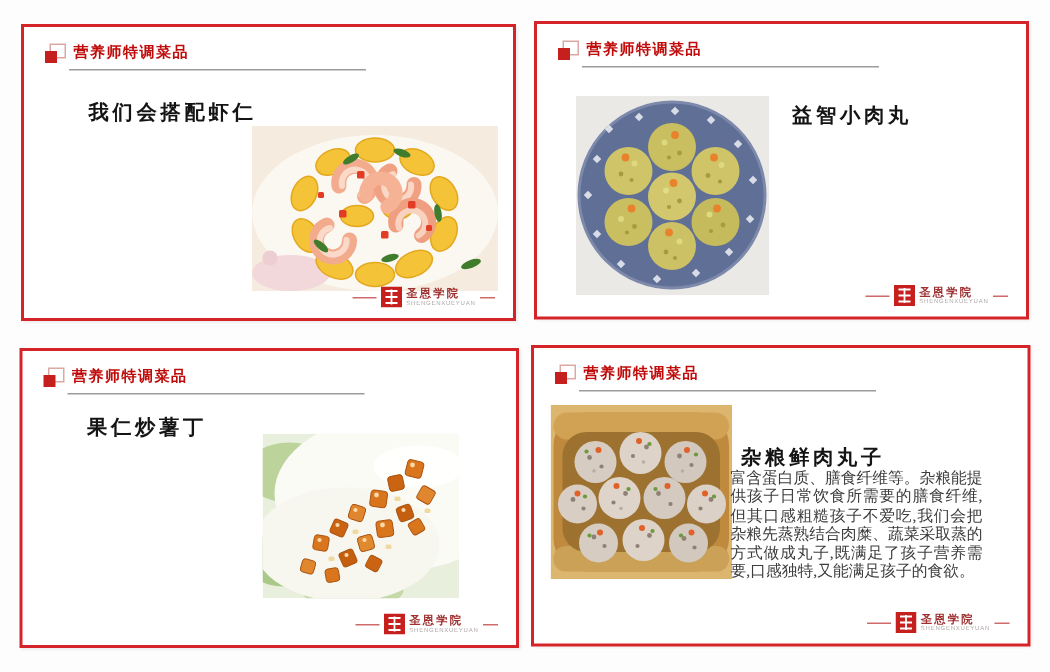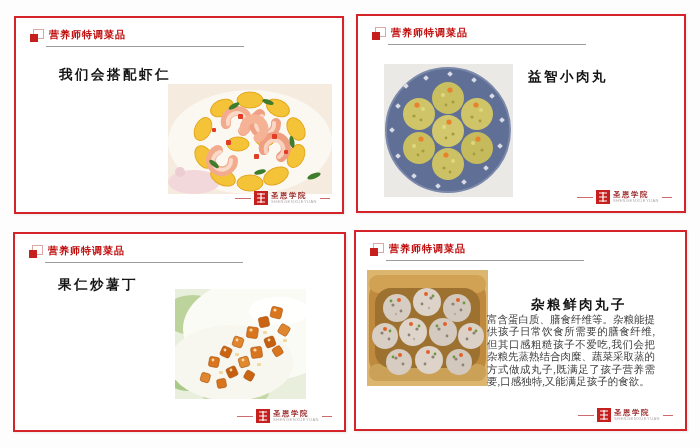--- a/index.html
+++ b/index.html
@@ -42,21 +42,21 @@
 
   #card2 .photo{left:26px;top:48px;width:129px;height:133px;}
   #card2 .dish-title{left:170px;top:52px;}
   #card2 .dish-desc{left:163px;top:70px;width:143px;font-size:10px;line-height:11.6px;}
 
   #card3 .dish-title{left:43px;top:42px;}
   #card3 .dish-desc{left:28px;top:60px;width:121px;font-size:11px;line-height:13.6px;}
   #card3 .photo{left:160px;top:55px;width:131px;height:110px;}
 
   #card4 .photo{left:11px;top:38px;width:121px;height:116px;}
-  #card4 .dish-title{left:138px;top:64px;margin-left:37px;}
+  #card4 .dish-title{left:138px;top:64px;}
   #card4 .dish-desc{left:131px;top:82px;width:168px;font-size:10.5px;line-height:12.4px;}
 
   .brand{position:absolute;right:12px;bottom:7px;display:flex;align-items:center;gap:3px;}
   .brand .rule{height:1px;background:#cf6a6a;}
   .brand .rule.left{width:16px;}
   .brand .rule.right{width:10px;}
   .brand .seal{width:14px;height:14px;flex:0 0 auto;}
   .brand .names{display:flex;flex-direction:column;line-height:1;}
   .brand .cn{font-size:7.5px;font-weight:bold;color:#9e3030;letter-spacing:1.5px;}
   .brand .en{font-size:4px;color:#b0a8a8;letter-spacing:.5px;margin-top:1px;

